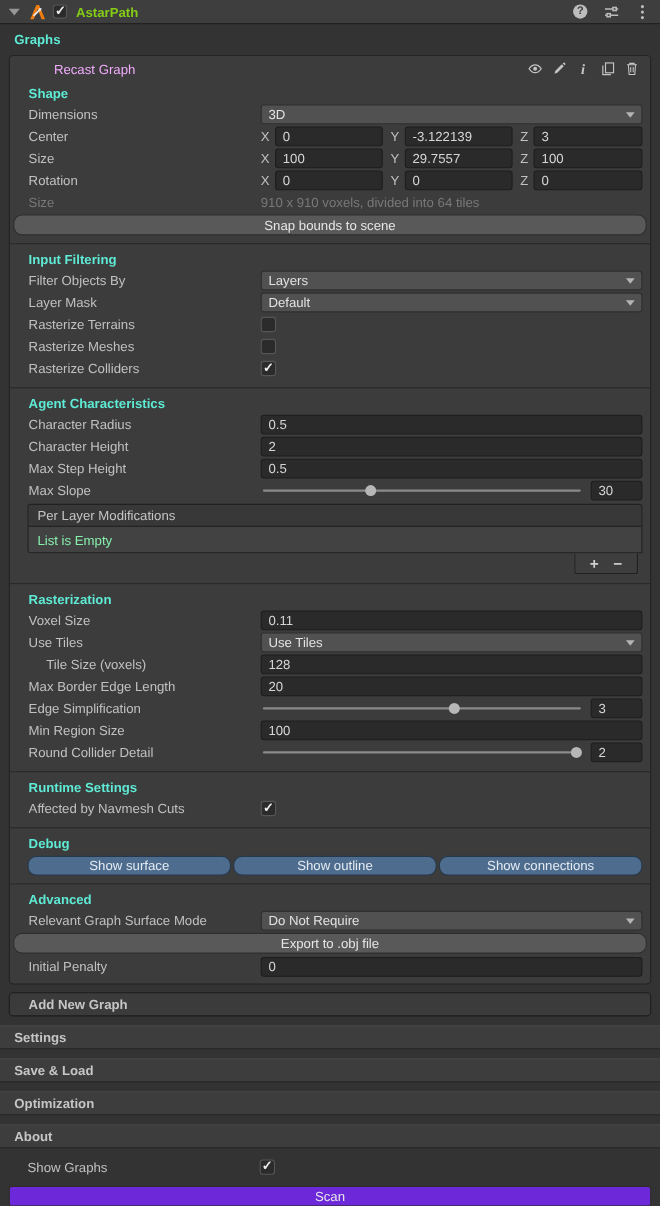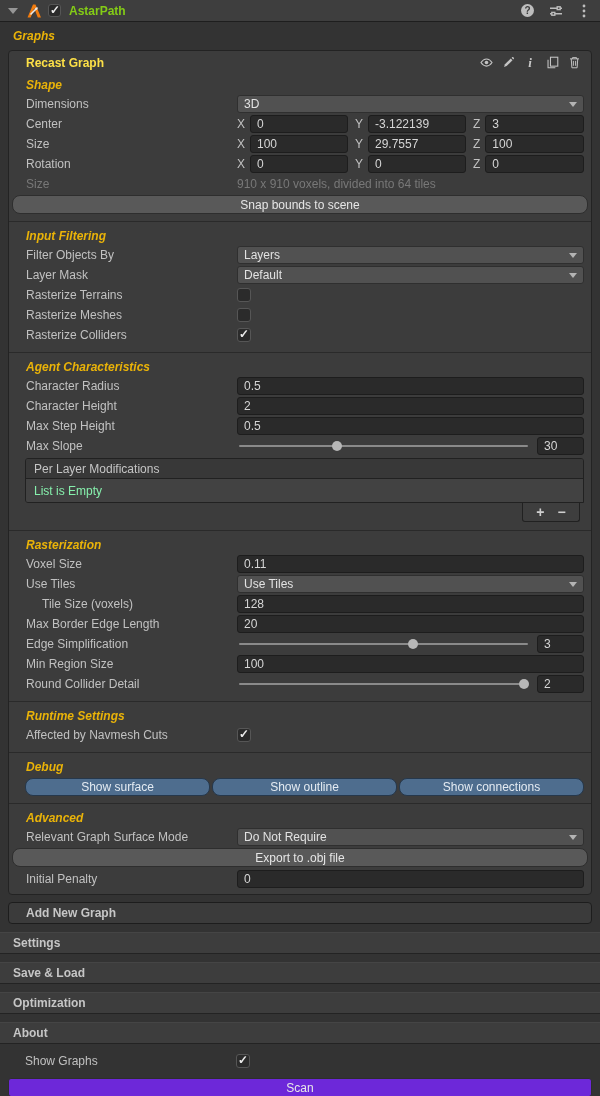--- a/index.html
+++ b/index.html
@@ -35,29 +35,29 @@
     border-radius:3px; position:relative; flex:none; cursor:default;
   }
   .chk.small { width:13px; height:13px; }
   .chk.checked::after {
     content:"✓"; position:absolute; left:1px; top:-1px;
     color:#ededed; font-size:12px; font-weight:bold; line-height:13px;
   }
 
   
   .graphs-row { height:26px; display:flex; align-items:center; padding:2px 0 0 13px; }
-  .bold-lbl { font-weight:bold; color:#eab308;font-style:italic; }
+  .bold-lbl { font-weight:bold; color:#5eead4; }
 
   
   .panel {
     margin:2px 8px 0 8px; background:#3c3c3c; border:1px solid #232323;
     border-radius:4px; padding-bottom:5px;
   }
   .panel-title { height:23px; display:flex; align-items:center; padding:0 9px 0 17px; }
-  .panel-title-text { font-weight:bold; color:#fde047; }
+  .panel-title-text { font-weight:normal; color:#f0abfc;margin-left:23px; }
   .gicon { width:16px; height:16px; margin-left:6px; display:flex; align-items:center; justify-content:center; }
   .gicon svg { display:block; }
   .info-i { font-family:"Liberation Serif", serif; font-style:italic; font-weight:bold; font-size:13px; color:#c8c8c8; }
 
   .sect-break { border-top:1px solid #2a2a2a; margin-top:7px; padding-top:3px; }
   .heading-row { height:20px; display:flex; align-items:center; padding:1px 6px 0 17px; }
 
   .row { height:20px; display:flex; align-items:center; padding:0 7px 0 17px; }
   .lbl { width:211px; flex:none; color:#c1c1c1; white-space:nowrap; overflow:hidden; }
   .lbl.indent { padding-left:16px; }

